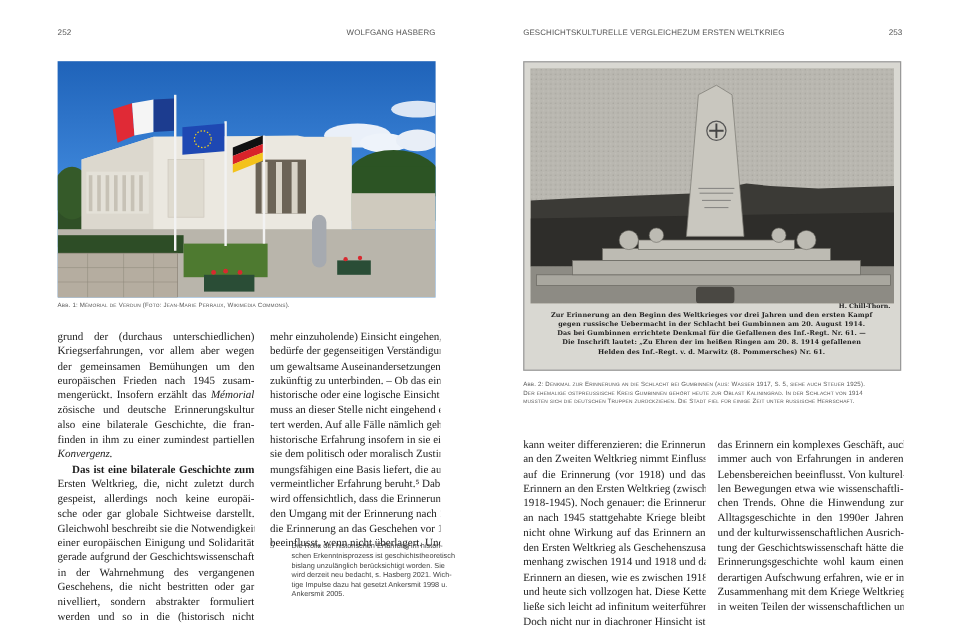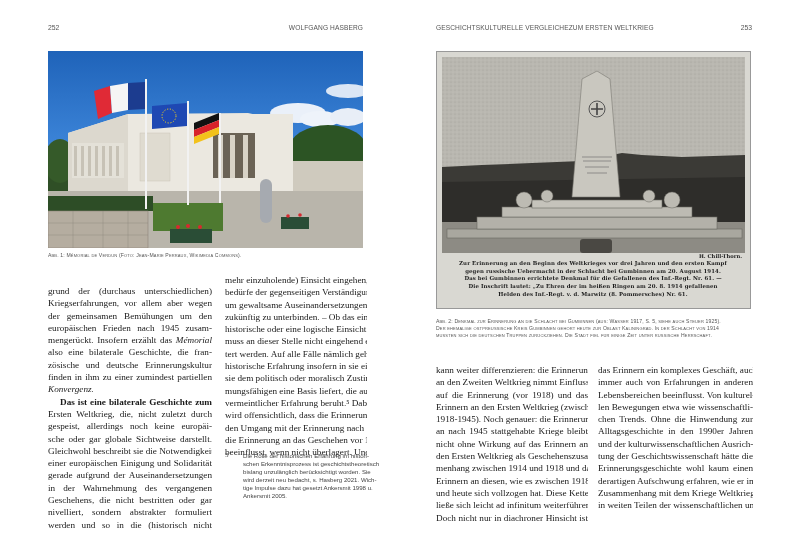--- a/index.html
+++ b/index.html
@@ -124,37 +124,37 @@
       <polygon points="104,55 139,52 139,75 104,78" fill="#1e48b3"></polygon>
       <circle cx="121" cy="65" r="7" fill="none" stroke="#f6d31b" stroke-width="1" stroke-dasharray="1.2 1.6"></circle>
 
       <polygon points="146,72 171,62 171,69 146,79" fill="#111"></polygon>
       <polygon points="146,79 171,69 171,76 146,86" fill="#d8232a"></polygon>
       <polygon points="146,86 171,76 171,83 146,93" fill="#f3c21b"></polygon>
     </svg>
   </div>
   <div class="caption" style="left:48px; top:252px; width:320px;">Abb. 1: Mémorial de Verdun (Foto: Jean-Marie Perraux, Wikimedia Commons).</div>
 
-  <div class="col" style="left:48px; top:285px; width:164px;">
+  <div class="col" style="left:48px; top:274px; width:164px;">
     <span class="line">grund der (durchaus unterschiedlichen)</span>
     <span class="line">Kriegserfahrungen, vor allem aber wegen</span>
     <span class="line">der gemeinsamen Bemühungen um den</span>
     <span class="line">europäischen Frieden nach 1945 zusam-</span>
     <span class="line"><span>mengerückt. Insofern erzählt das </span><i>Mémorial</i></span>
+    <span class="line">zösische und deutsche Erinnerungskultur</span>
     <span class="line">also eine bilaterale Geschichte, die fran-</span>
-    <span class="line">zösische und deutsche Erinnerungskultur</span>
     <span class="line">finden in ihm zu einer zumindest partiellen</span>
     <span class="line last">Konvergenz.</span>
     <span class="line indent">Das ist eine bilaterale Geschichte zum</span>
     <span class="line">Ersten Weltkrieg, die, nicht zuletzt durch</span>
     <span class="line">gespeist, allerdings noch keine europäi-</span>
     <span class="line">sche oder gar globale Sichtweise darstellt.</span>
     <span class="line">Gleichwohl beschreibt sie die Notwendigkeit</span>
     <span class="line">einer europäischen Einigung und Solidarität</span>
-    <span class="line">gerade aufgrund der Auseinandersetzungen</span>
+    <span class="line">gerade aufgrund der Geschichtswissenschaft</span>
     <span class="line">in der Wahrnehmung des vergangenen</span>
     <span class="line">Geschehens, die nicht bestritten oder gar</span>
     <span class="line">nivelliert, sondern abstrakter formuliert</span>
     <span class="line">werden und so in die (historisch nicht</span>
   </div>
 
   <div class="col" style="left:225px; top:274px; width:142px;">
     <span class="line">mehr einzuholende) Einsicht eingehen, es</span>
     <span class="line">bedürfe der gegenseitigen Verständigung,</span>
     <span class="line">um gewaltsame Auseinandersetzungen</span>

